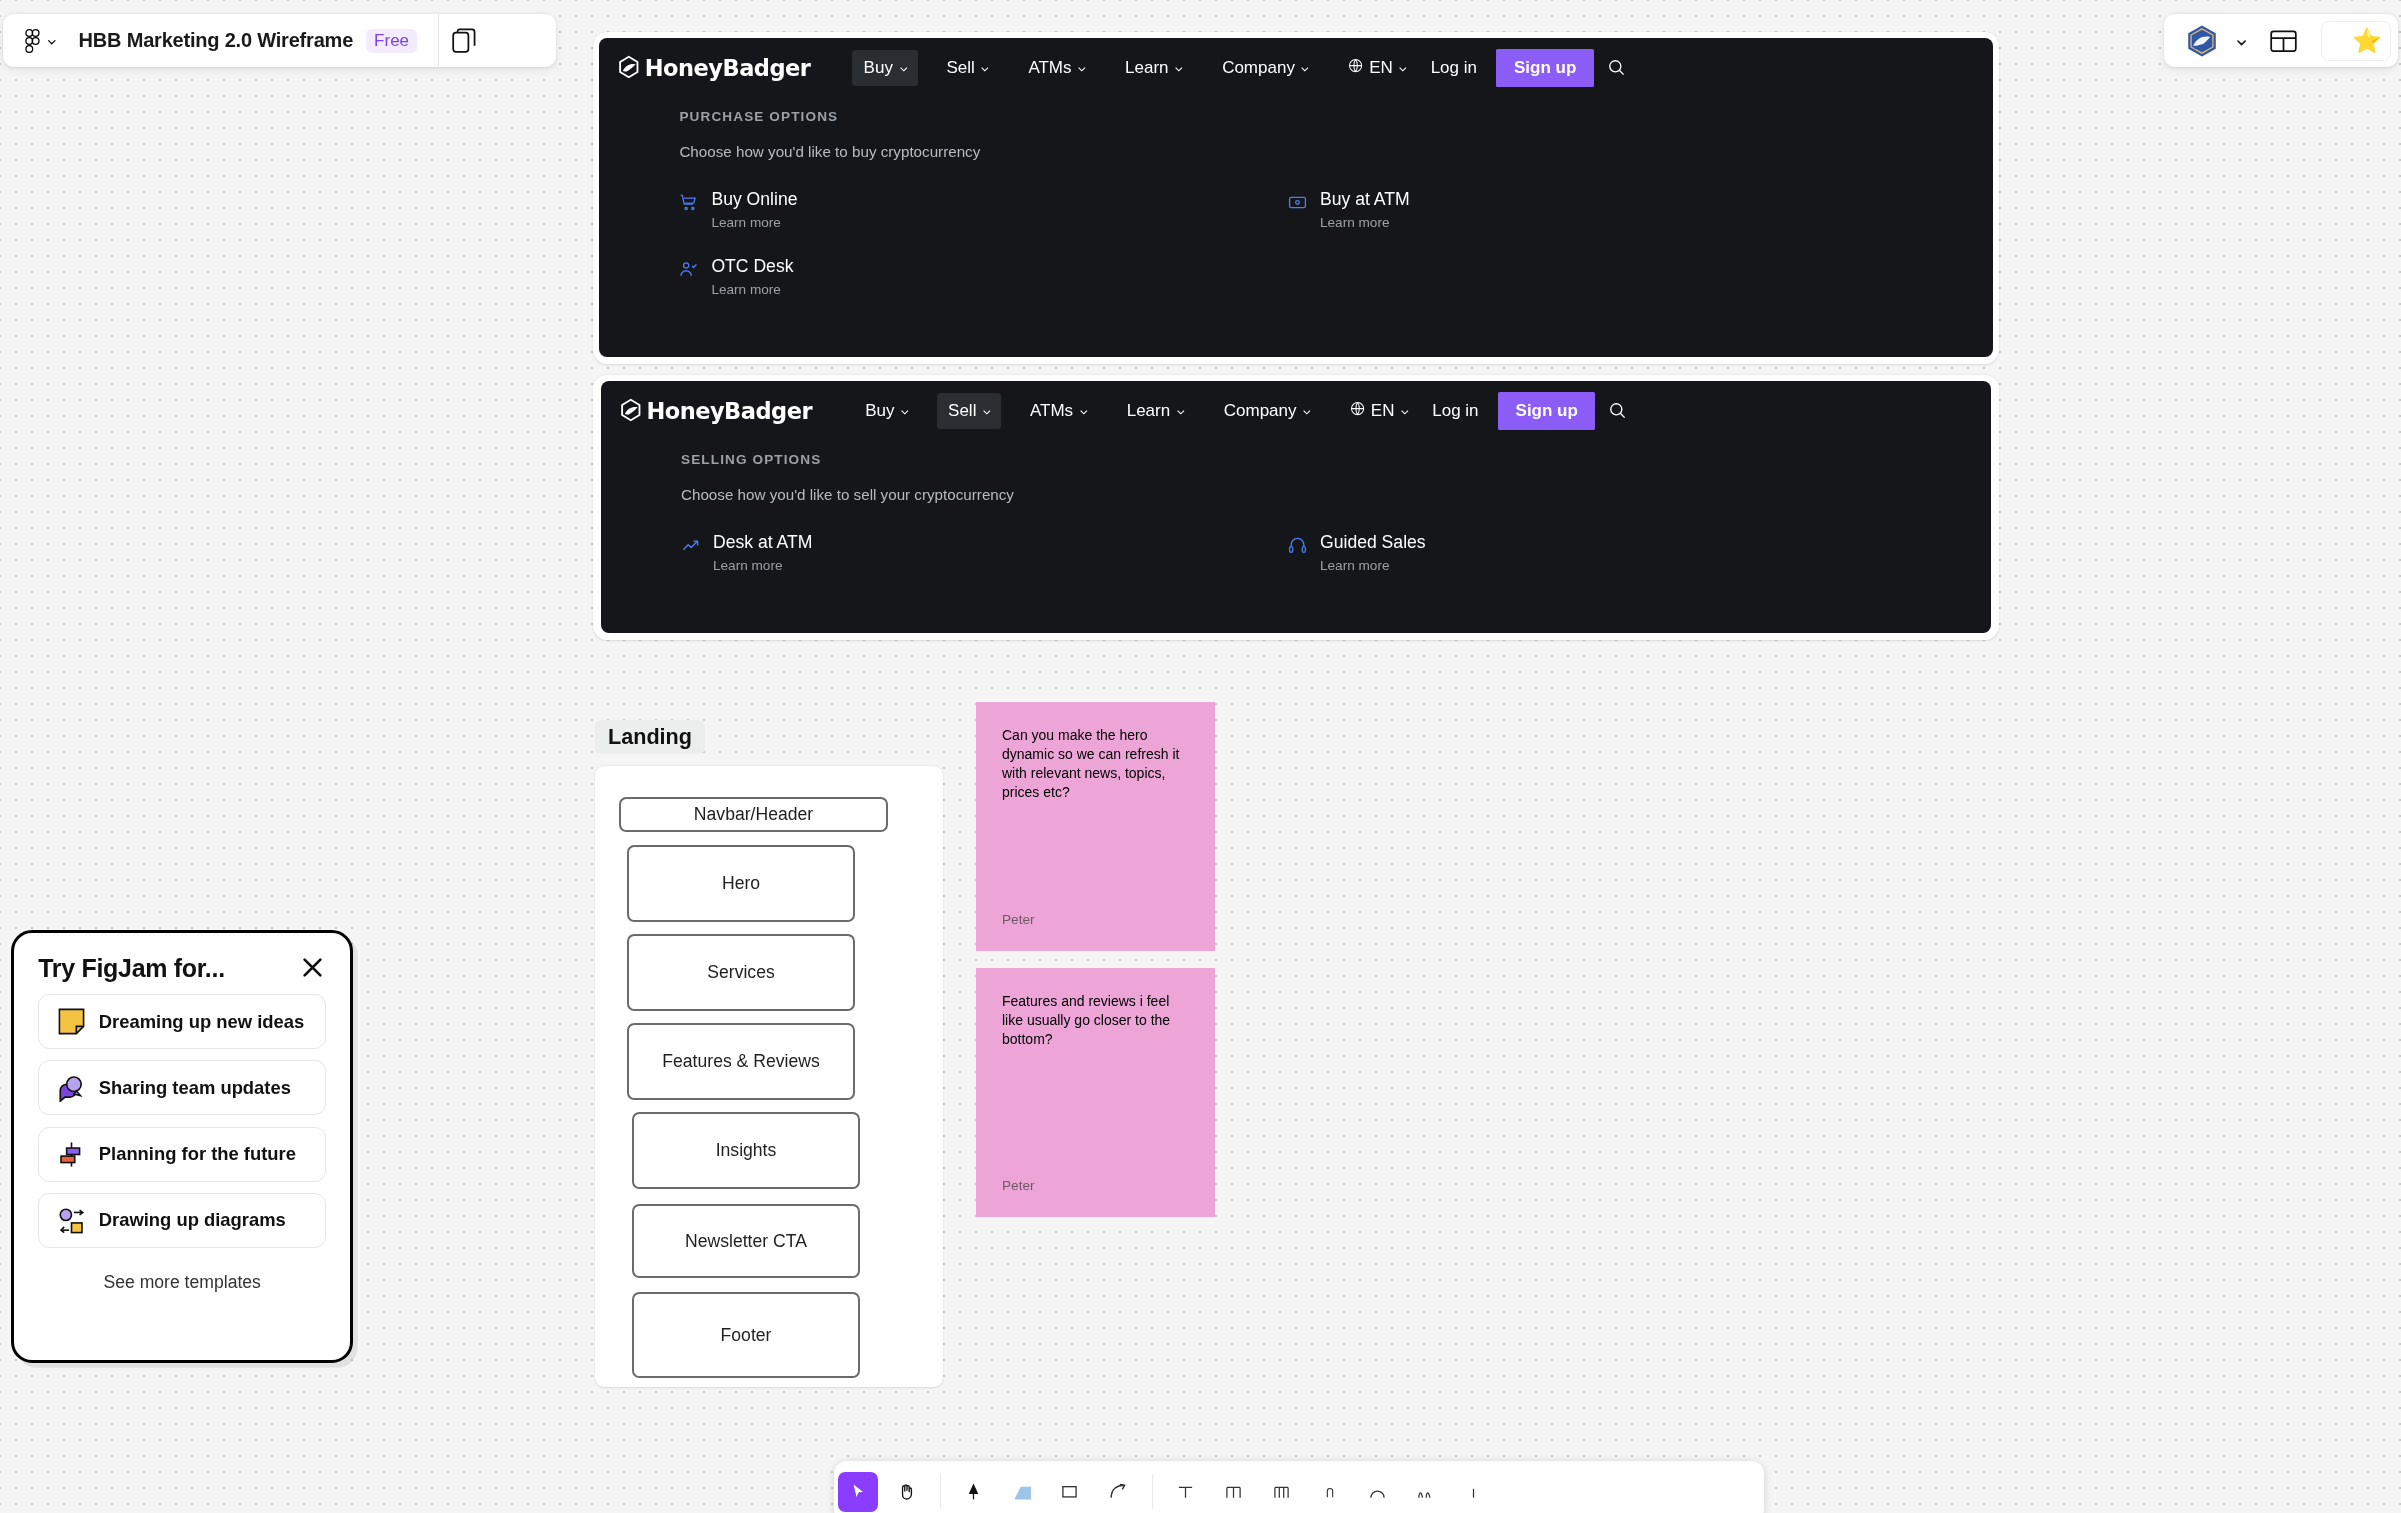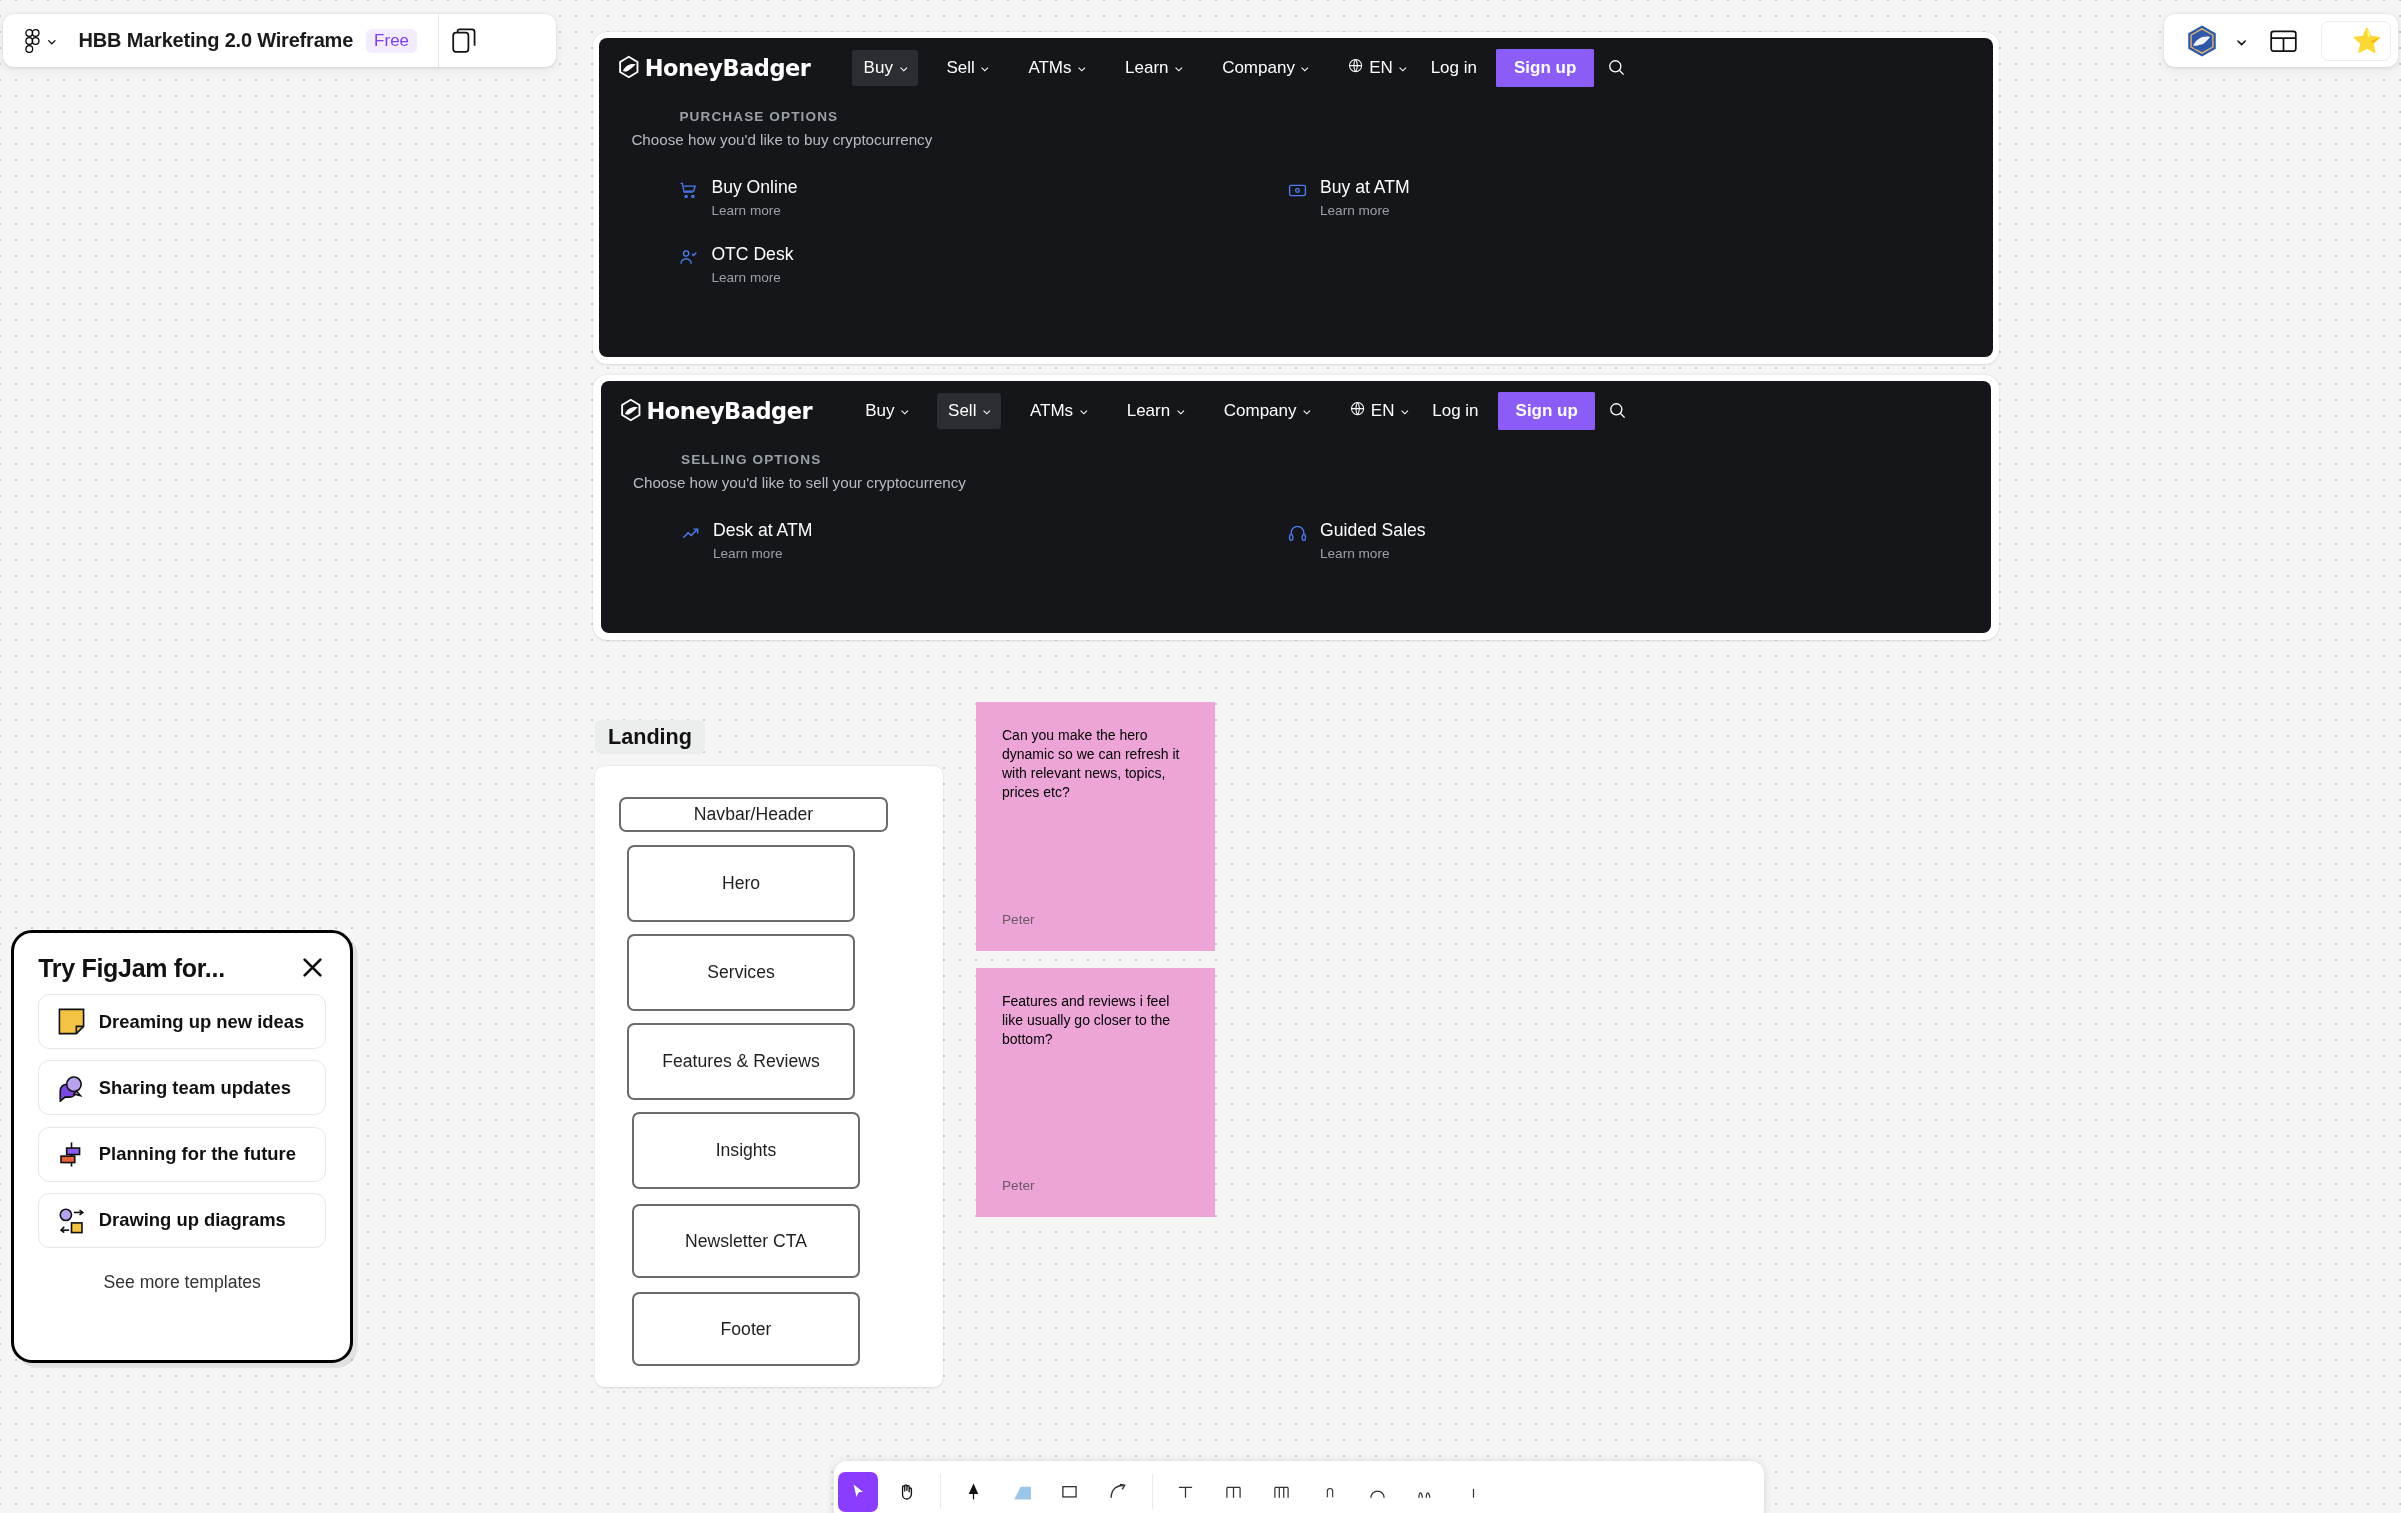--- a/index.html
+++ b/index.html
@@ -102,21 +102,21 @@
   .nav-signup {
     background:#8b5cf6; color:#fff; font-size:17px; font-weight:600;
     padding: 8.8px 17.6px; border-radius: 1.6px; margin-left: 6.4px;
   }
   .nav-search { width: 45px; display:flex; align-items:center; justify-content:center; }
 
   .dd-title {
     color:#9aa0a6; font-size: 13.6px; letter-spacing: 1.1px; font-weight: 600;
     padding-left: 80px; margin-top: 11.2px;
   }
-  .dd-sub { color:#b6bbc0; font-size: 15.2px; padding-left: 32px; margin-top: 7px; }
+  .dd-sub { color:#b6bbc0; font-size: 15.2px; padding-left: 80px; margin-top: 19px; }
   .dd-grid {
     display:grid; grid-template-columns: 1fr 1fr;
     padding-left: 80px; padding-right: 96px; margin-top: 30.5px;
     row-gap: 27px;
   }
   .dd-item { display:flex; gap: 13px; align-items:flex-start; }
   .dd-ico { width: 19px; height: 19px; margin-top: 3.2px; flex:0 0 19px; color:#4d7cf3; }
   .dd-label { color:#ffffff; font-size: 17.6px; font-weight:500; line-height:1.1; }
   .dd-learn { color:#9aa0a6; font-size: 13.6px; margin-top: 5.6px; }
 
@@ -493,21 +493,21 @@
 </div>
 
 <div id="landing-label">Landing</div>
 <div id="landing-frame">
   <div class="wf-box" style="left:24px;  top:30.5px;  width:269px; height:35px;">Navbar/Header</div>
   <div class="wf-box" style="left:32px;  top:79px;  width:228px; height:77px;">Hero</div>
   <div class="wf-box" style="left:32px;  top:168px; width:228px; height:77px;">Services</div>
   <div class="wf-box" style="left:32px;  top:257px; width:228px; height:77px;">Features &amp; Reviews</div>
   <div class="wf-box" style="left:37px;  top:346px; width:228px; height:77px;">Insights</div>
   <div class="wf-box" style="left:37px;  top:438px; width:228px; height:74px;">Newsletter CTA</div>
-  <div class="wf-box" style="left:37px;  top:526px; width:228px; height:74px;">Footer</div>
+  <div class="wf-box" style="left:37px;  top:526px; width:228px; height:86px;">Footer</div>
 </div>
 
 <div class="sticky" id="sticky-1">
   <div class="sticky-text">Can you make the hero dynamic so we can refresh it with relevant news, topics, prices etc?</div>
   <div class="sticky-author">Peter</div>
 </div>
 <div class="sticky" id="sticky-2">
   <div class="sticky-text">Features and reviews i feel like usually go closer to the bottom?</div>
   <div class="sticky-author">Peter</div>
 </div>

